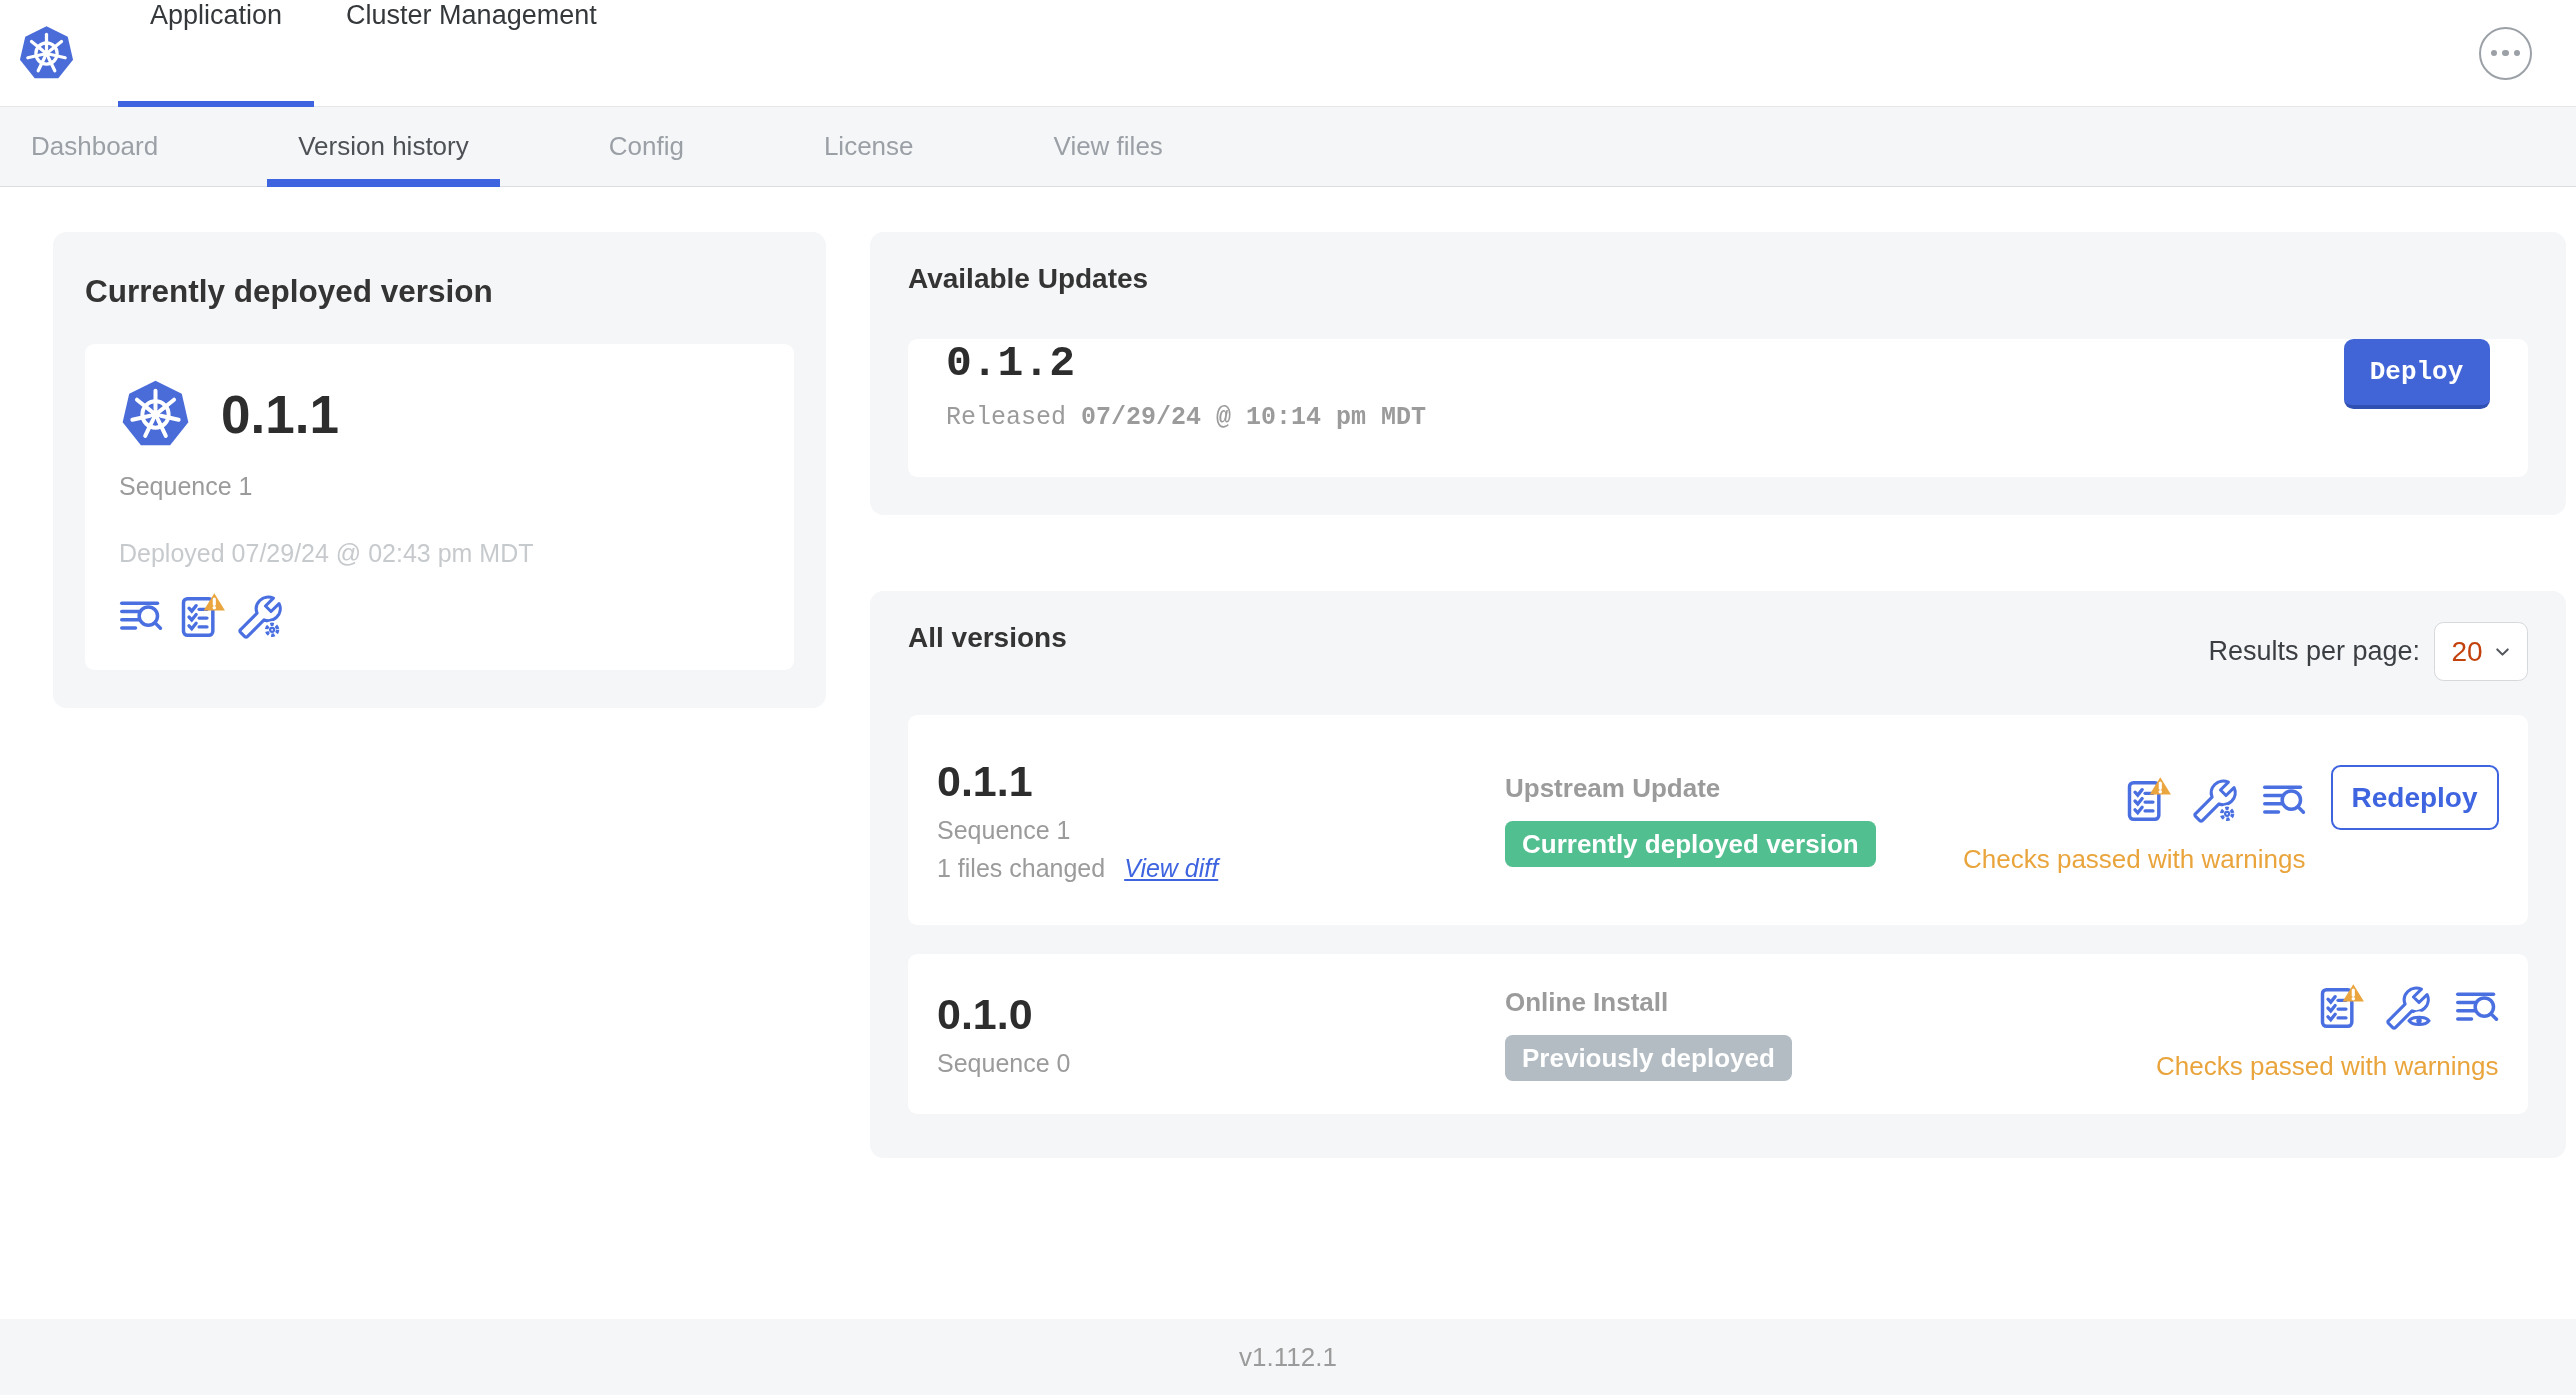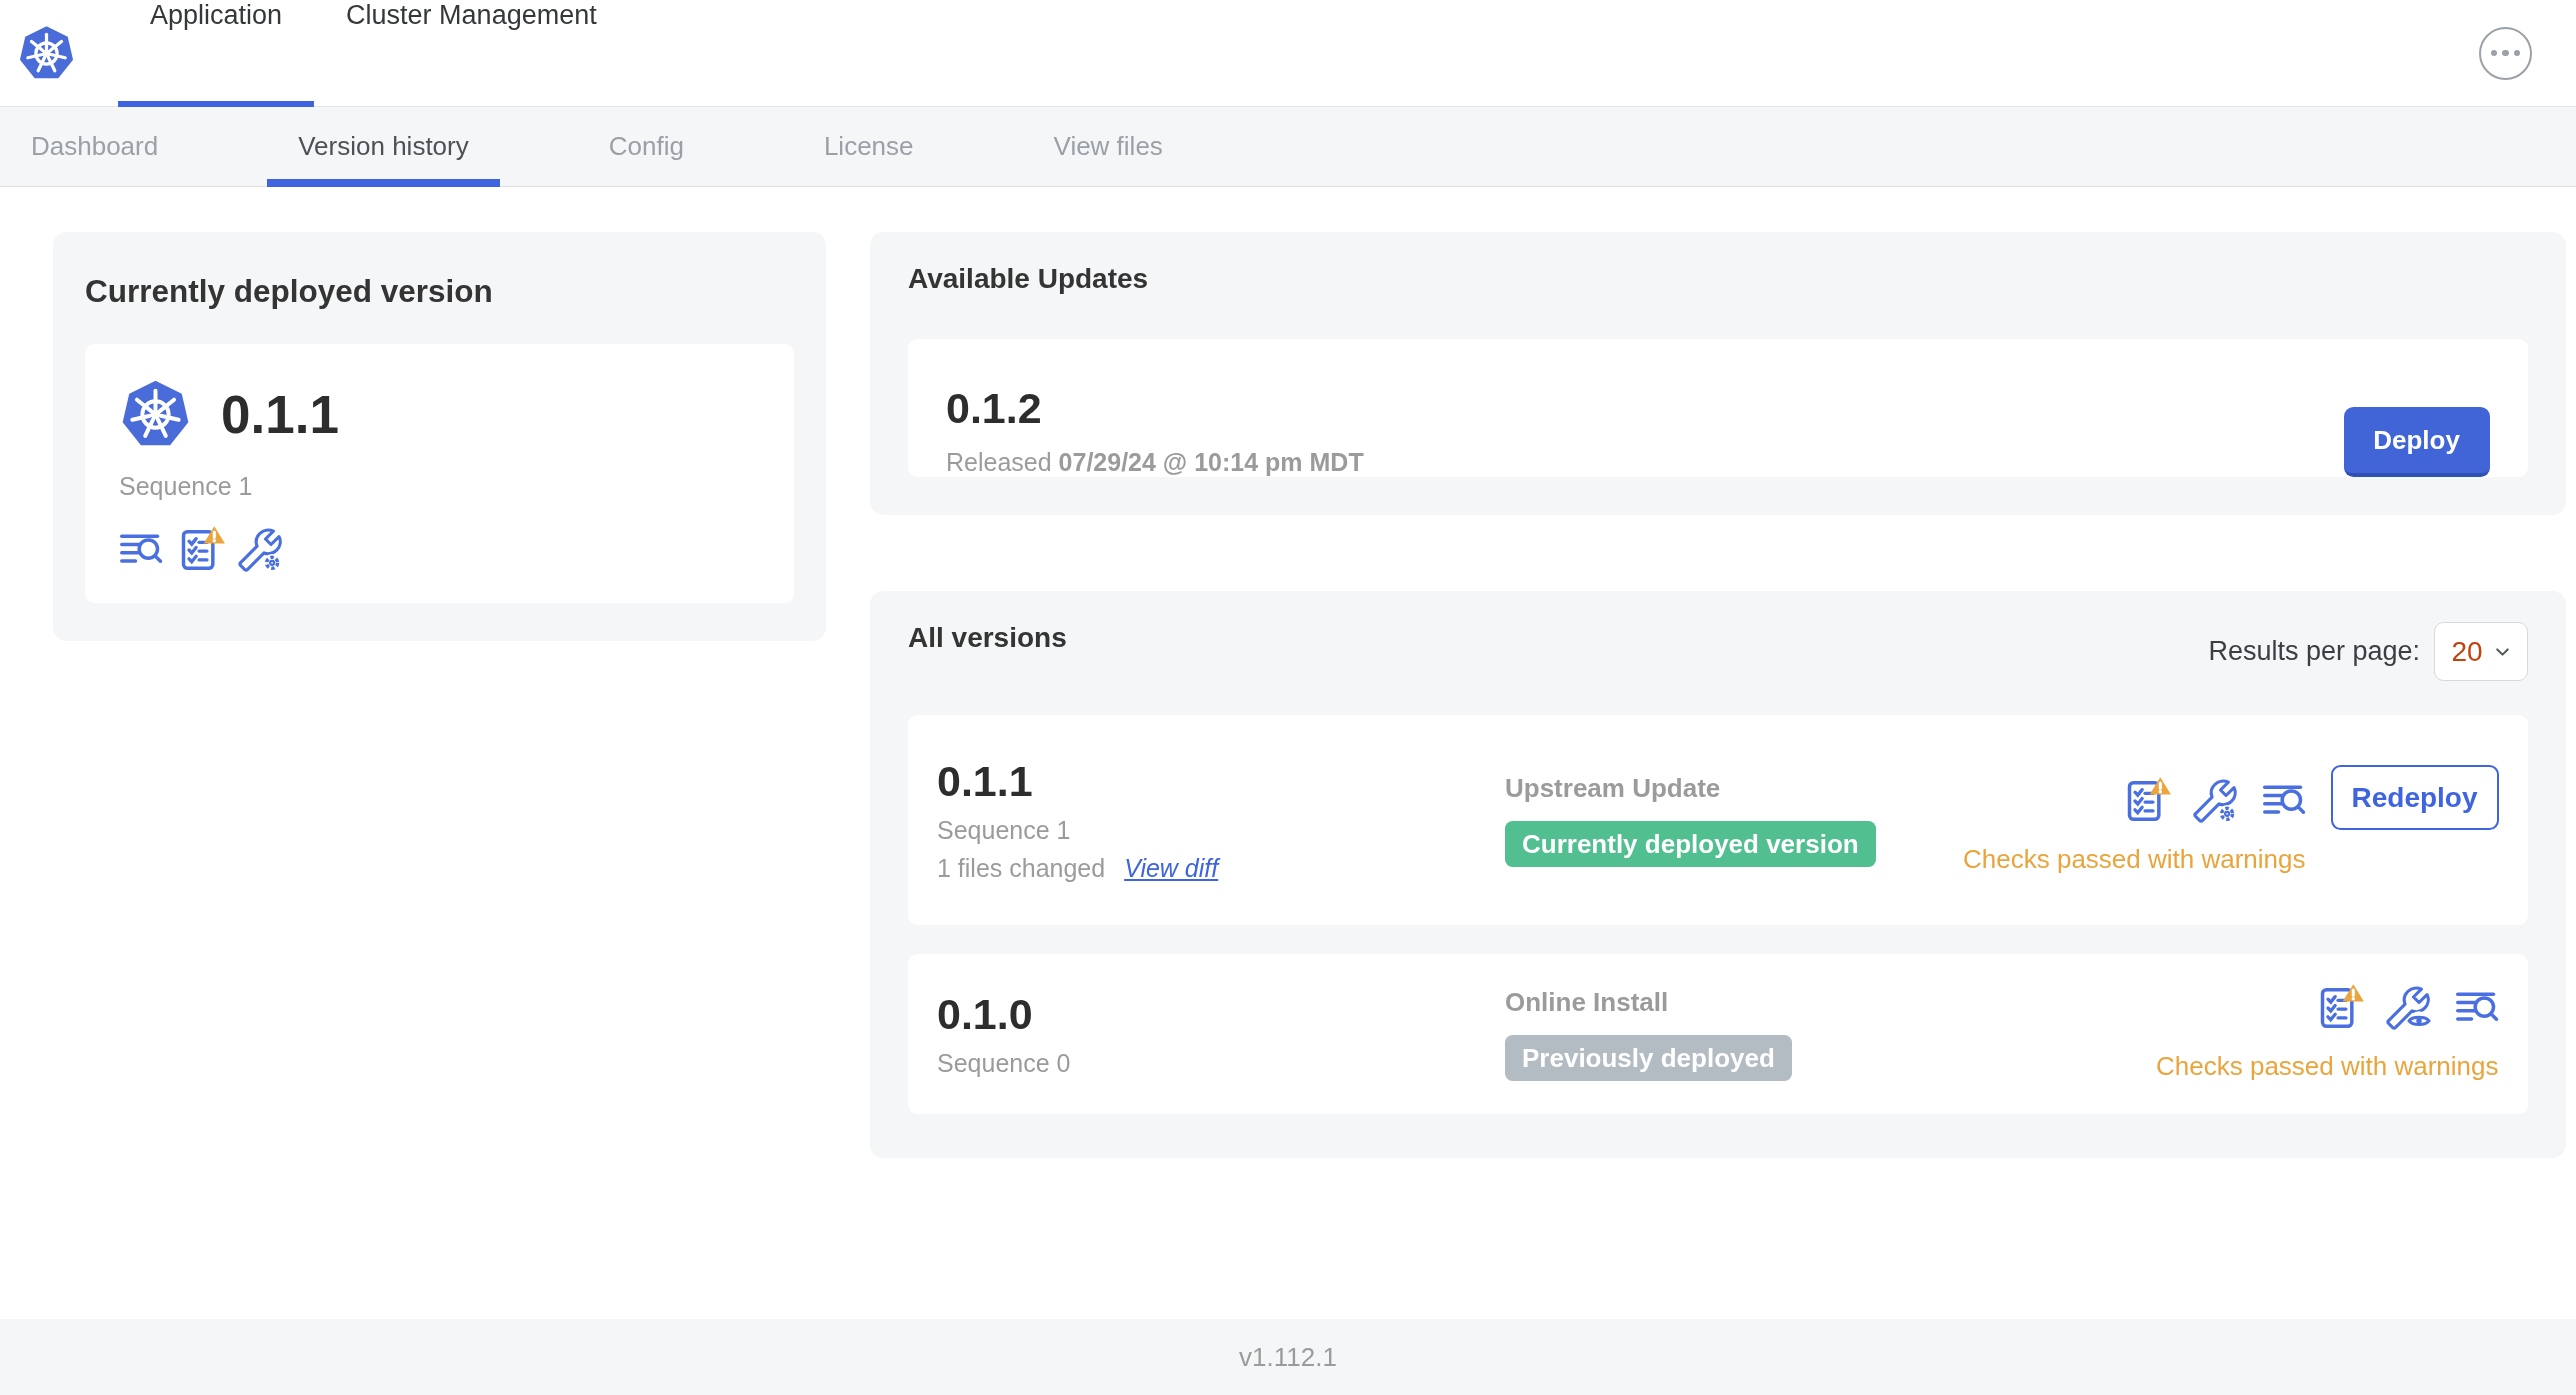--- a/index.html
+++ b/index.html
@@ -43,21 +43,21 @@
   .big-version { font-size:53px; font-weight:700; color:#2d2d2d; }
   .seq { font-size:25px; color:#9b9b9b; margin-top:21px; }
   .deployed { font-size:25px; color:#c7cacd; margin-top:38px; }
   .icon-row { display:flex; gap:15.3px; margin-top:27px; align-items:center; }
   .ic { width:44px; height:44px; overflow:visible; display:block; cursor:pointer; }
 
   .right-col { flex:1; margin-left:44px; }
   .updates-card { padding:31px 38px 38px; margin-bottom:76px; }
   .card-title { font-size:28px; font-weight:700; color:#343434; }
   .update-row { background:#fff; border-radius:9.5px; margin-top:44px; height:138px;
-    display:flex; align-items:flex-end; padding:0 38px; }
+    display:flex; align-items:flex-start; padding:0 38px;font-family:Liberation Mono, monospace; }
   .update-version { font-size:43px; font-weight:700; color:#2d2d2d; }
   .released { font-size:25px; color:#9b9b9b; margin-top:15.3px; }
   .released .bold { font-weight:700; }
   .deploy-btn { margin-left:auto; width:146px; height:70px; background:#4165d6;
     border:none; border-bottom:4.8px solid #3150b4; border-radius:9.5px; color:#fff;
     font-size:26px; font-weight:700; cursor:pointer; font-family:inherit; }
 
   .allv-card { padding:31px 38px 44px; }
   .allv-header { display:flex; align-items:flex-start; }
   .rpp { margin-left:auto; display:flex; align-items:center; gap:13.4px; }
@@ -201,20 +201,21 @@
     <div class="card current-card">
       <div class="current-title">Currently deployed version</div>
       <div class="current-inner">
         <div class="version-row">
           <svg class="k8s-md" viewBox="0 0 40 40">
               <use href="#k8s-wheel"></use>
             </svg>
           <div class="big-version">0.1.1</div>
         </div>
         <div class="seq">Sequence 1</div>
+        <div class="deployed">Deployed 07/29/24 @ 02:43 pm MDT</div>
         <div class="icon-row">
           <svg class="ic" viewBox="0 0 24 24">
               <use href="#ic-logs"></use>
             </svg>
           <svg class="ic" viewBox="0 0 24 24">
               <use href="#ic-preflight"></use>
             </svg>
           <svg class="ic" viewBox="0 0 24 24">
               <use href="#ic-config-edit"></use>
             </svg>

